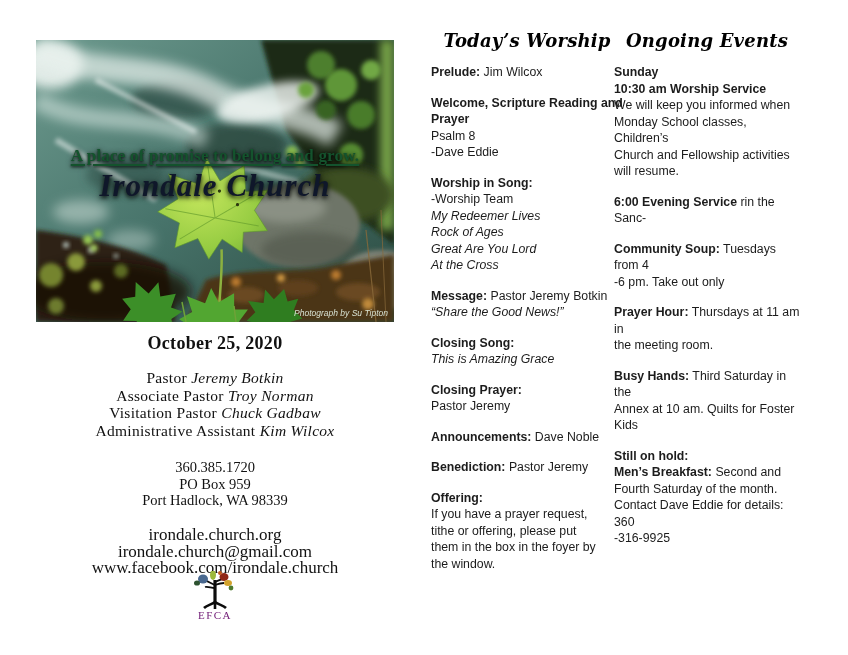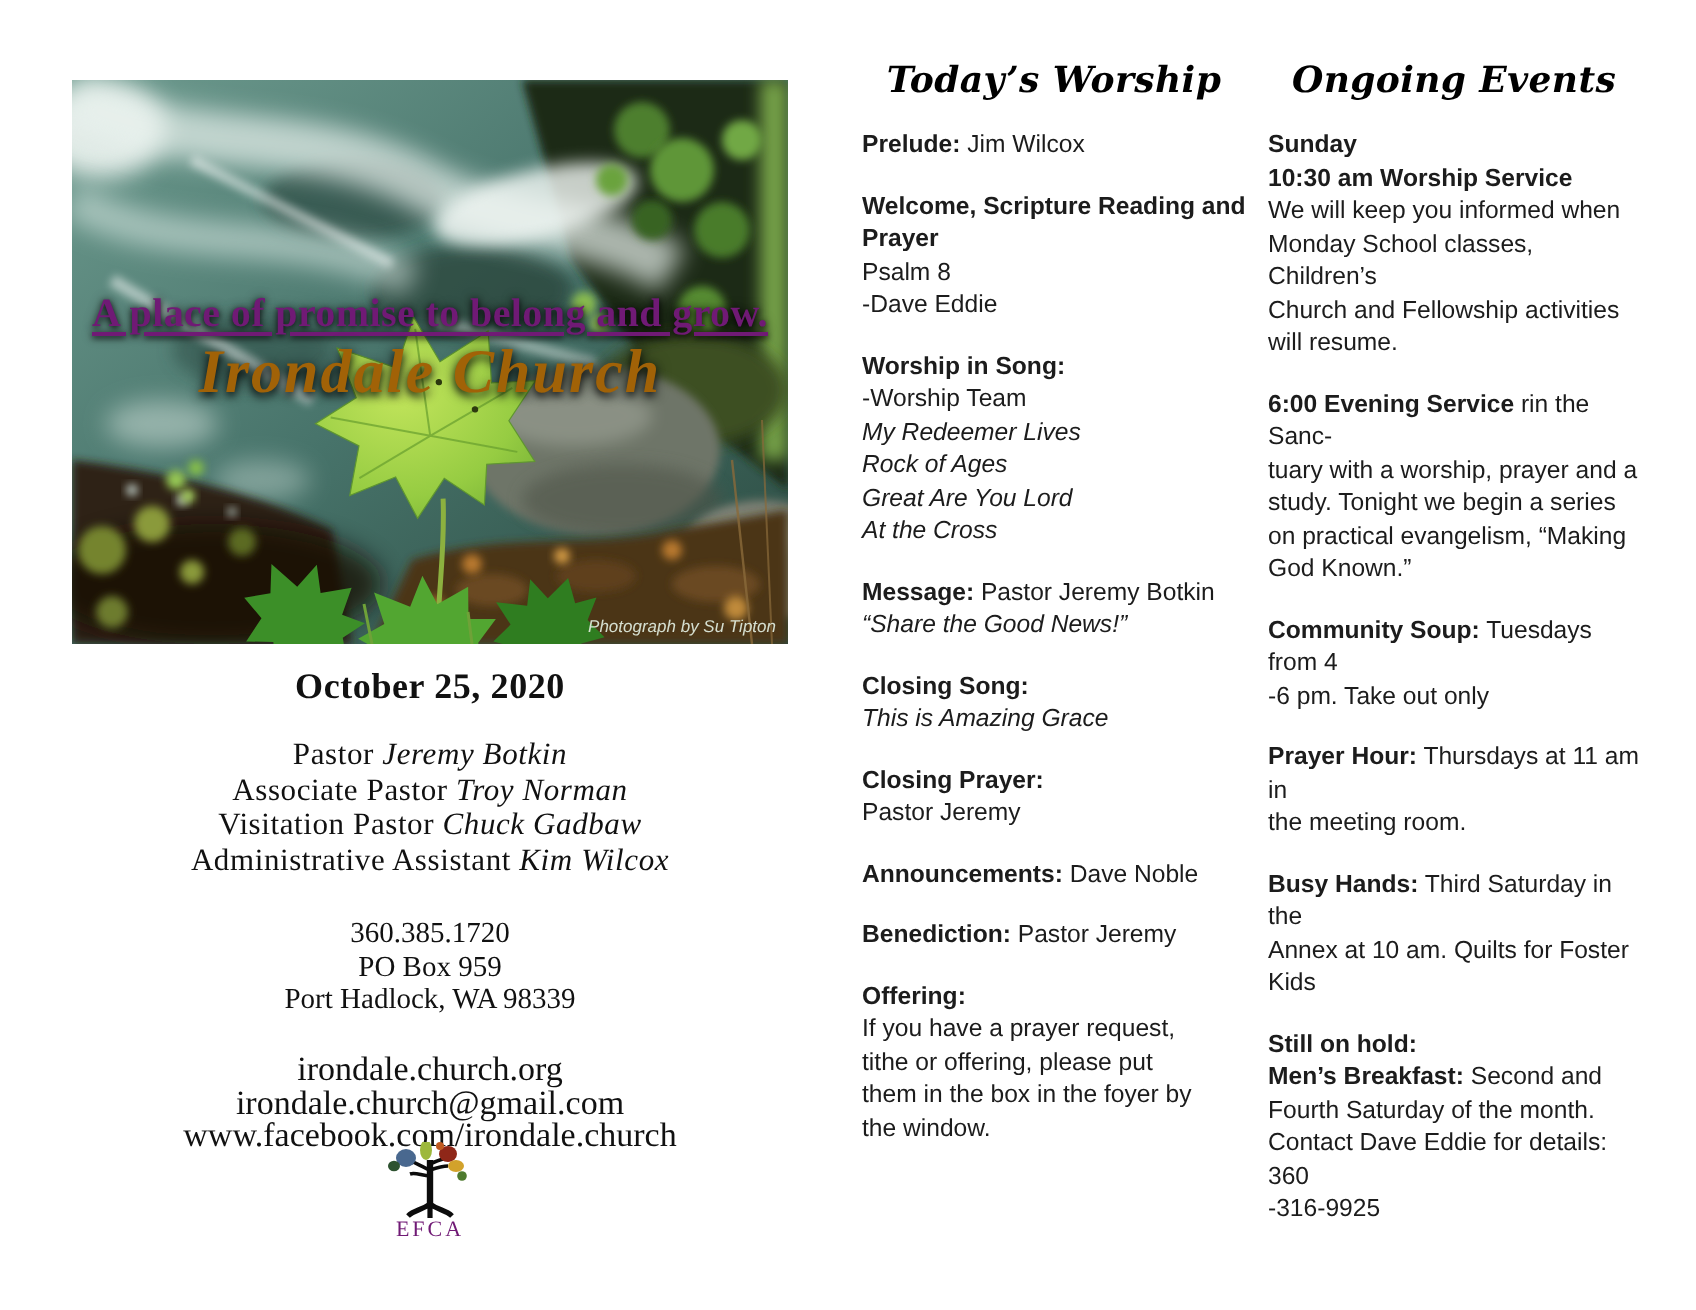--- a/index.html
+++ b/index.html
@@ -9,44 +9,44 @@
     font-family:"Liberation Sans", sans-serif;
     color:#1c1c1c;
   }
   
   .photo{
     position:absolute;left:36px;top:40px;width:358px;height:282px;overflow:hidden;
   }
   .photo svg{display:block;width:358px;height:282px;}
   .photo-tagline{
     position:absolute;left:0;top:106px;width:358px;text-align:center;
-    font-family:"Liberation Serif", serif;font-weight:bold;font-size:20px;
-    color:#701a75;letter-spacing:.2px;
+    font-family:"Liberation Serif", serif;font-weight:bold;font-size:17px;
+    color:#14532d;letter-spacing:.2px;
     text-decoration:underline;text-underline-offset:3px;text-decoration-thickness:1.5px;
     text-shadow:0 1px 3px rgba(0,0,0,.85),0 0 6px rgba(0,0,0,.45);
   }
   .photo-title{
     position:absolute;left:0;top:128px;width:358px;text-align:center;
     font-family:"Liberation Serif", serif;font-weight:bold;font-style:italic;
-    font-size:31px;color:#a16207;letter-spacing:1px;
+    font-size:31px;color:#0f172a;letter-spacing:1px;
     text-shadow:0 2px 4px rgba(0,0,0,.85),0 0 8px rgba(0,0,0,.45);
   }
   .left-block{position:absolute;left:36px;width:358px;text-align:center;
     font-family:"Liberation Serif", serif;color:#111;}
   .date{top:333px;font-size:18px;font-weight:bold;letter-spacing:.3px;}
   .staff{top:369px;font-size:15.5px;line-height:17.5px;letter-spacing:.3px;}
   .contact{top:459px;font-size:14.5px;line-height:16.5px;}
   .web{top:527px;font-size:17px;line-height:16.5px;}
   .logo{top:571px;}
   .logo svg{display:block;margin:0 auto;}
   .logo-text{font-family:"Liberation Serif", serif;font-size:11px;letter-spacing:1.5px;color:#701a75;margin-top:-2px;}
   
   .col{position:absolute;top:30px;font-size:12.3px;line-height:16.5px;}
   .col-worship{left:431px;width:192px;}
-  .col-events{left:634px;width:186px;}
+  .col-events{left:614px;width:186px;}
   .col-title{
     font-family:"DejaVu Serif", serif;font-weight:bold;font-style:italic;
     font-size:18px;line-height:22px;text-align:center;color:#000;
     margin:0 0 2px 0;letter-spacing:.2px;
   }
   .sec{margin:12px 0 14px 0;}
   .b{font-weight:bold;}
   .i{font-style:italic;}
   .lines{white-space:pre-line;}
 </style>
@@ -253,24 +253,20 @@
     <div class="b lines">Sunday
 10:30 am Worship Service</div>
     <div class="lines">We will keep you informed when
 Monday School classes, Children’s
 Church and Fellowship activities
 will resume.</div>
   </div>
 
   <div class="sec">
     <div><span class="b">6:00 Evening Service</span><span> rin the Sanc-</span></div>
-    <div class="lines">tuary with a worship, prayer and a
-study.  Tonight we begin a series
-on practical evangelism, “Making
-God Known.”</div>
   </div>
 
   <div class="sec">
     <div><span class="b">Community Soup:</span><span> Tuesdays from 4</span></div>
     <div class="lines">-6 pm. Take out only</div>
   </div>
 
   <div class="sec">
     <div><span class="b">Prayer Hour:</span><span> Thursdays at 11 am in</span></div>
     <div class="lines">the meeting room.</div>

